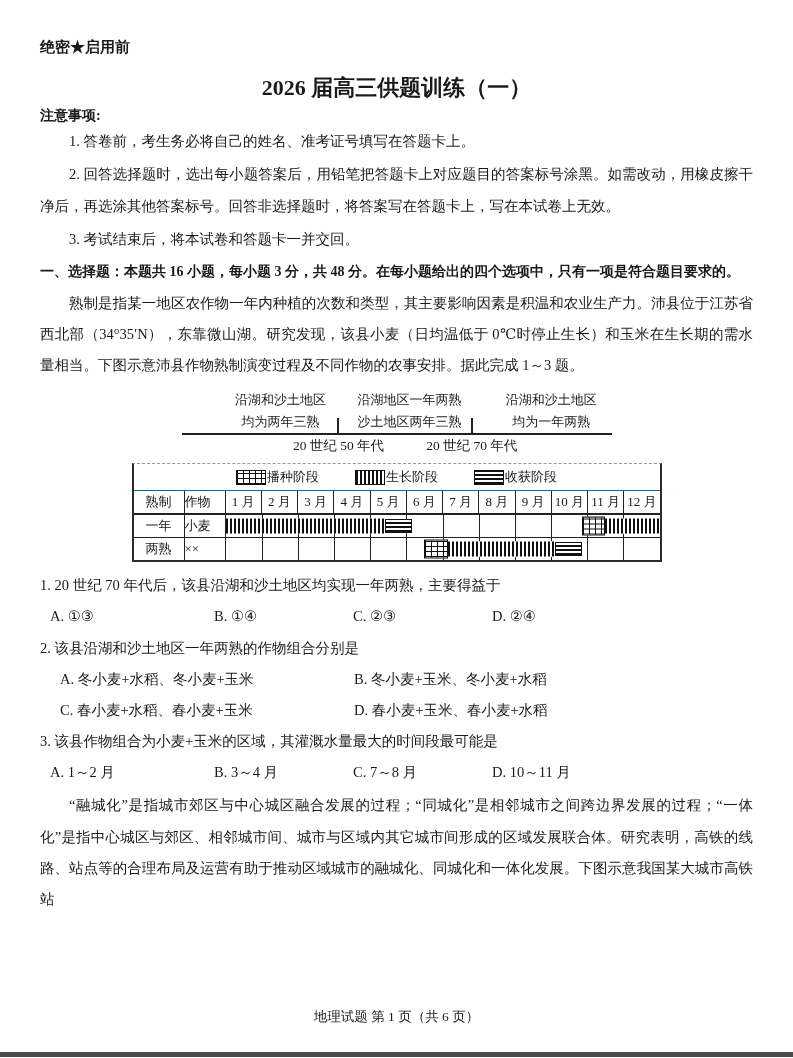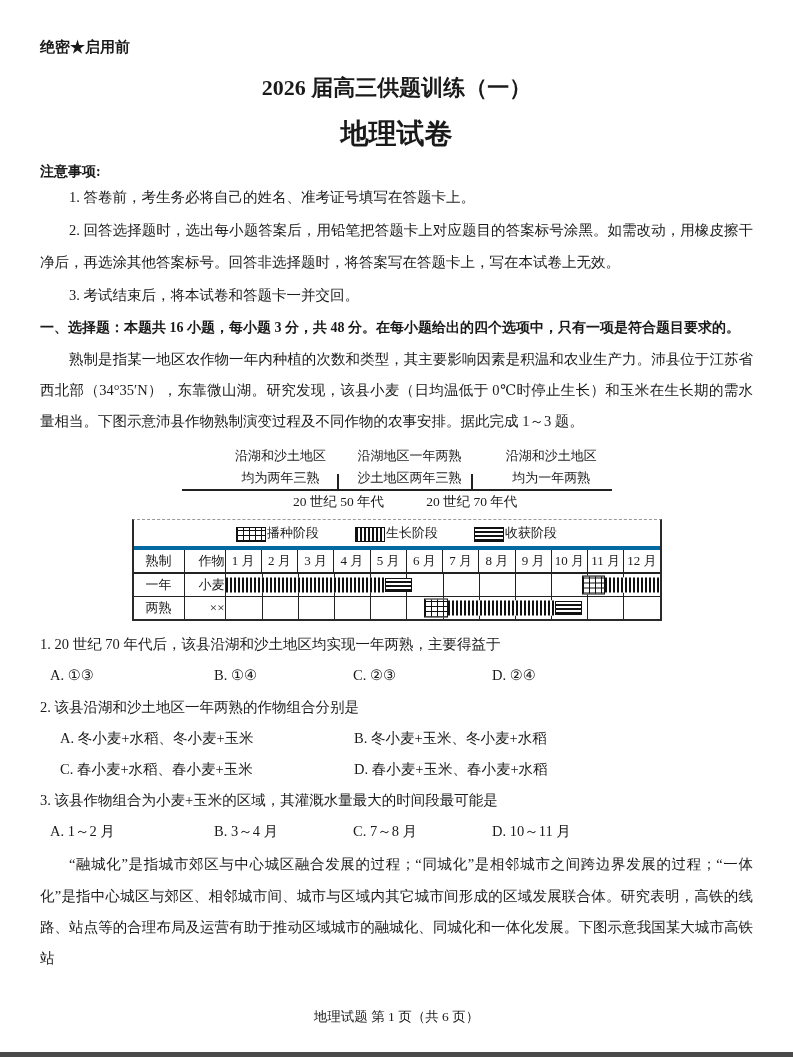--- a/index.html
+++ b/index.html
@@ -24,34 +24,34 @@
   .timeline{width:430px;margin:8px auto 6px auto;font-size:13px;}
   .tl-blocks{position:relative;height:44px;border-bottom:2px solid #222;}
   .tl-block{position:absolute;top:0;transform:translateX(-50%);text-align:center;line-height:1.65;white-space:nowrap;}
   .tl-tick{position:absolute;bottom:0;width:2px;height:15px;background:#222;}
   .tl-labels{position:relative;height:22px;font-size:13.5px;}
   .tl-label{position:absolute;top:2px;transform:translateX(-50%);white-space:nowrap;}
 
   
   .ctable{width:526px;margin:2px auto 8px auto;border:2px solid #2a2a2a;border-top:1px dashed #999;font-size:13px;}
   .legend-row{display:flex;justify-content:center;align-items:center;gap:36px;height:26px;}
-  .legend-item{display:flex;align-items:flex-end;gap:1px;}
+  .legend-item{display:flex;align-items:center;gap:1px;}
   .swatch{width:30px;height:15px;border:1px solid #111;box-sizing:border-box;}
   .pat-grid{background-color:#fff;background-image:
       repeating-linear-gradient(0deg,#111 0 1px,transparent 1px 5px),
       repeating-linear-gradient(90deg,#111 0 1px,transparent 1px 6px);}
   .pat-vstripes{background-color:#fff;background-image:repeating-linear-gradient(90deg,#111 0 2px,#fff 2px 4px);}
   .pat-hstripes{background-color:#fff;background-image:repeating-linear-gradient(0deg,#111 0 2px,#fff 2px 4px);}
 
   .trow{display:flex;border-top:1px solid #222;height:22px;line-height:22px;align-items:stretch;}
-  .trow.header{border-top:4px solid #0369a1;border-bottom:2px solid #222;font-size:13px;}
+  .trow.header{border-top:1px solid #0369a1;border-bottom:2px solid #222;font-size:13px;}
   .trow.datarow{border-top:1px solid #222;}
   .trow.datarow.first{border-top:0;}
   .cell-regime{width:50px;border-right:1px solid #222;text-align:center;flex:none;}
-  .cell-crop{width:40px;border-right:1px solid #222;text-align:right;flex:none;}
+  .cell-crop{width:40px;border-right:1px solid #222;text-align:left;flex:none;}
   .months-wrap{flex:1;display:flex;}
   .mcell{flex:1;text-align:center;border-right:1px solid #222;white-space:nowrap;overflow:hidden;}
   .mcell:last-child{border-right:none;}
   .track{flex:1;position:relative;}
   .gridline{position:absolute;top:0;bottom:0;width:1px;background:#222;}
   .bar{position:absolute;top:50%;transform:translateY(-50%);height:14px;box-sizing:border-box;}
   .bar.pat-vstripes{height:15px;}
   .bar.pat-hstripes{height:14px;border:1px solid #111;}
   .bar.pat-grid{height:19px;border:1.5px solid #111;}
 
@@ -66,21 +66,20 @@
   .footer{position:absolute;left:0;right:0;bottom:32px;text-align:center;font-size:13.5px;}
   .scan-edge{position:absolute;left:0;right:0;bottom:1px;height:5px;}
 </style>
 </head>
 <body style="color: rgb(26, 26, 26);">
 
 <div class="page">
 
   <div class="secret">绝密★启用前</div>
   <div class="title">2026 届高三供题训练（一）</div>
-  <div class="subtitle">地理试卷</div>
 
   <div class="notices-head">注意事项:</div>
   <div>
       <div class="notice">1. 答卷前，考生务必将自己的姓名、准考证号填写在答题卡上。</div>
       <div class="notice">2. 回答选择题时，选出每小题答案后，用铅笔把答题卡上对应题目的答案标号涂黑。如需改动，用橡皮擦干净后，再选涂其他答案标号。回答非选择题时，将答案写在答题卡上，写在本试卷上无效。</div>
       <div class="notice">3. 考试结束后，将本试卷和答题卡一并交回。</div>
     </div>
 
   <div class="section-head">一、选择题：本题共 16 小题，每小题 3 分，共 48 分。在每小题给出的四个选项中，只有一项是符合题目要求的。</div>
   <p class="passage">熟制是指某一地区农作物一年内种植的次数和类型，其主要影响因素是积温和农业生产力。沛县位于江苏省西北部（34°35′N），东靠微山湖。研究发现，该县小麦（日均温低于 0℃时停止生长）和玉米在生长期的需水量相当。下图示意沛县作物熟制演变过程及不同作物的农事安排。据此完成 1～3 题。</p>

